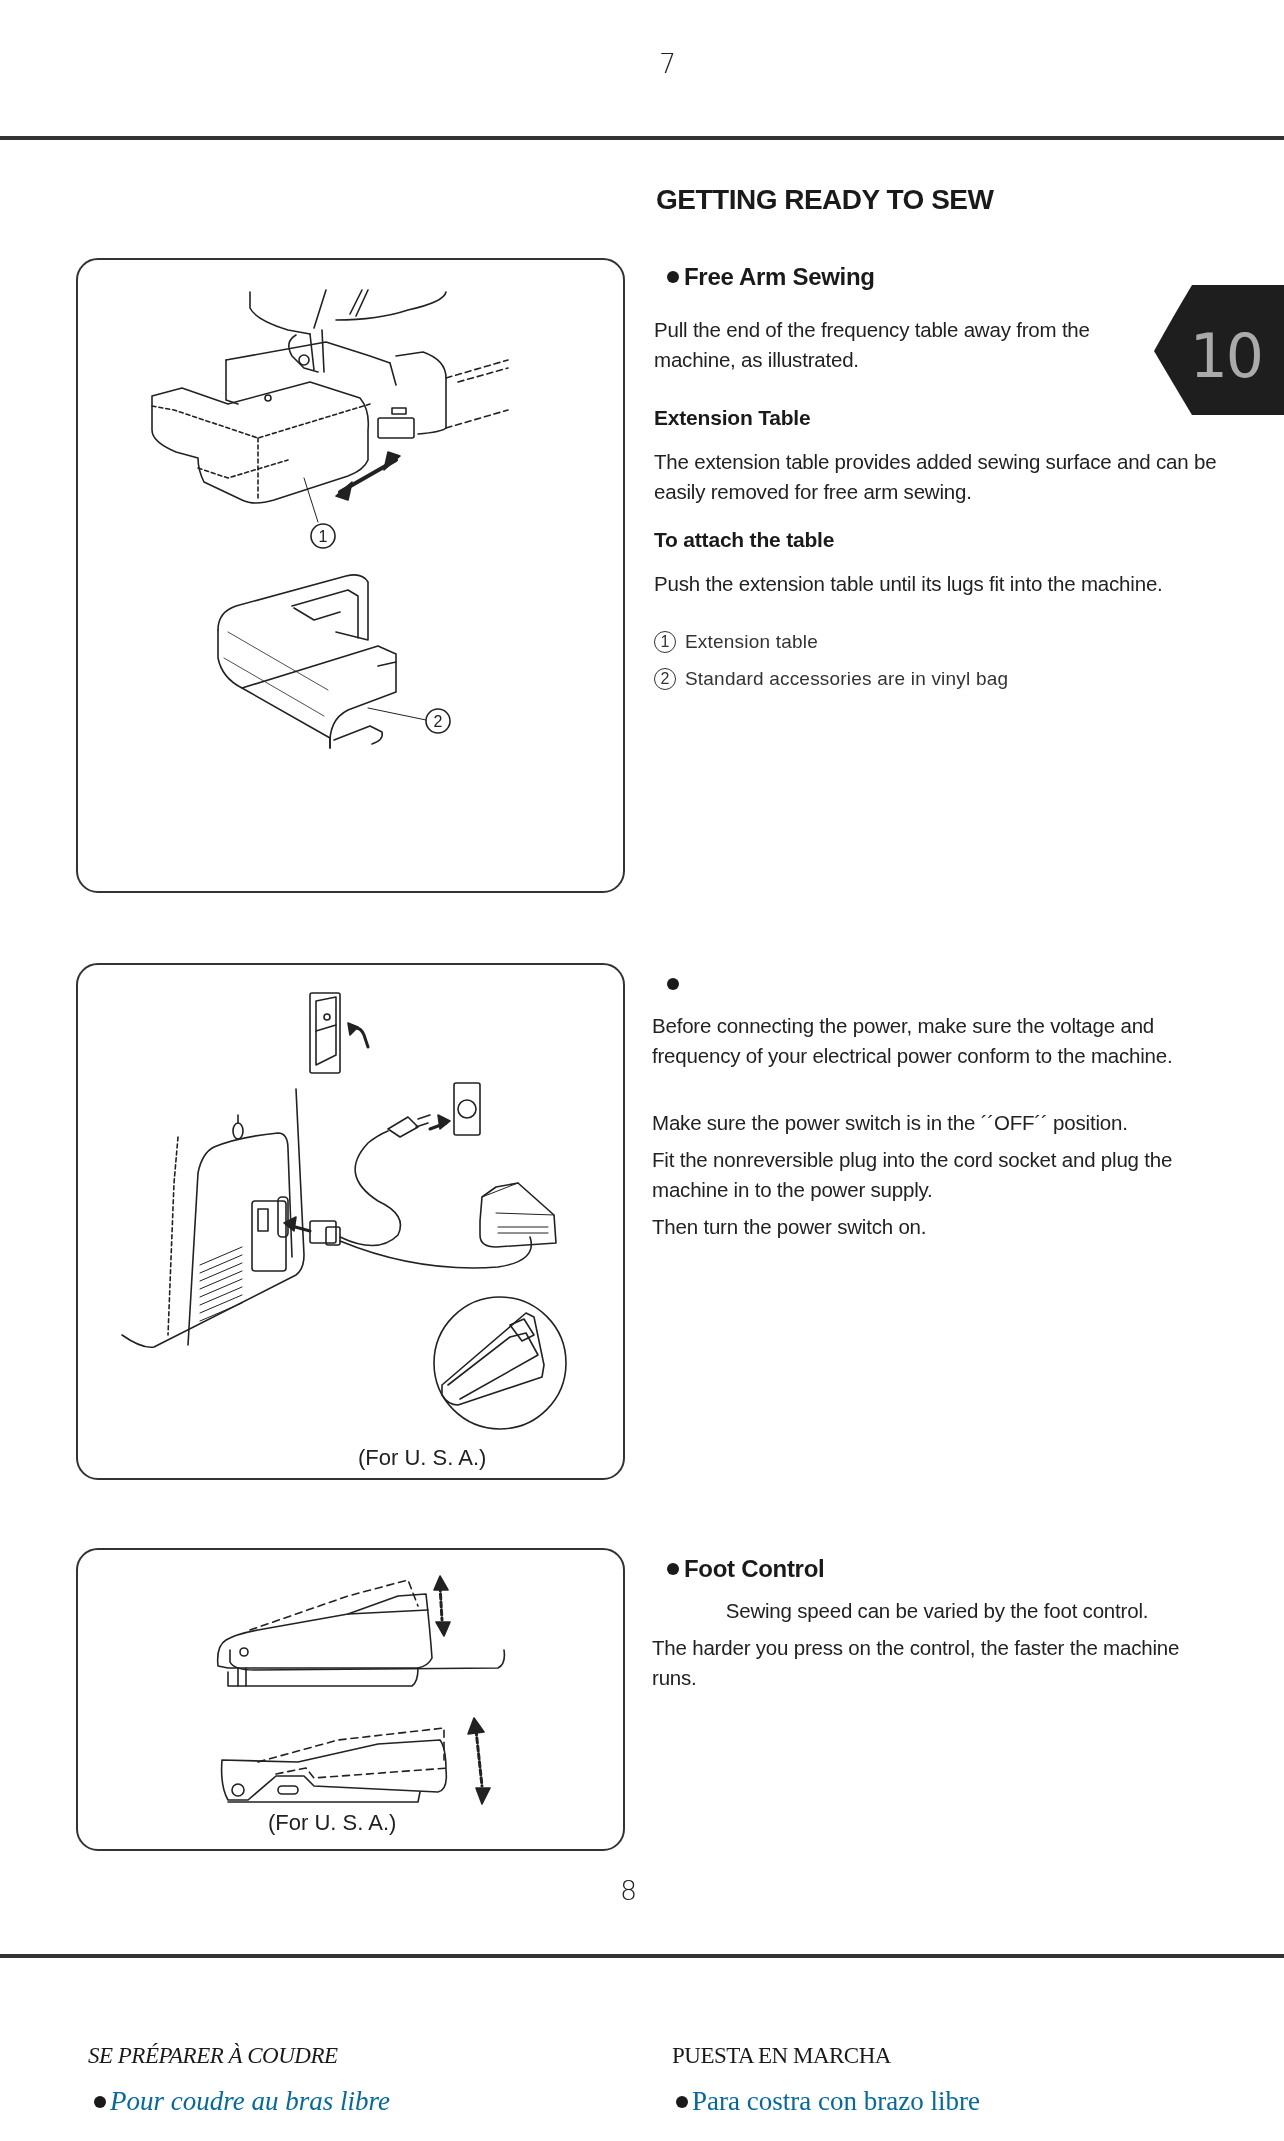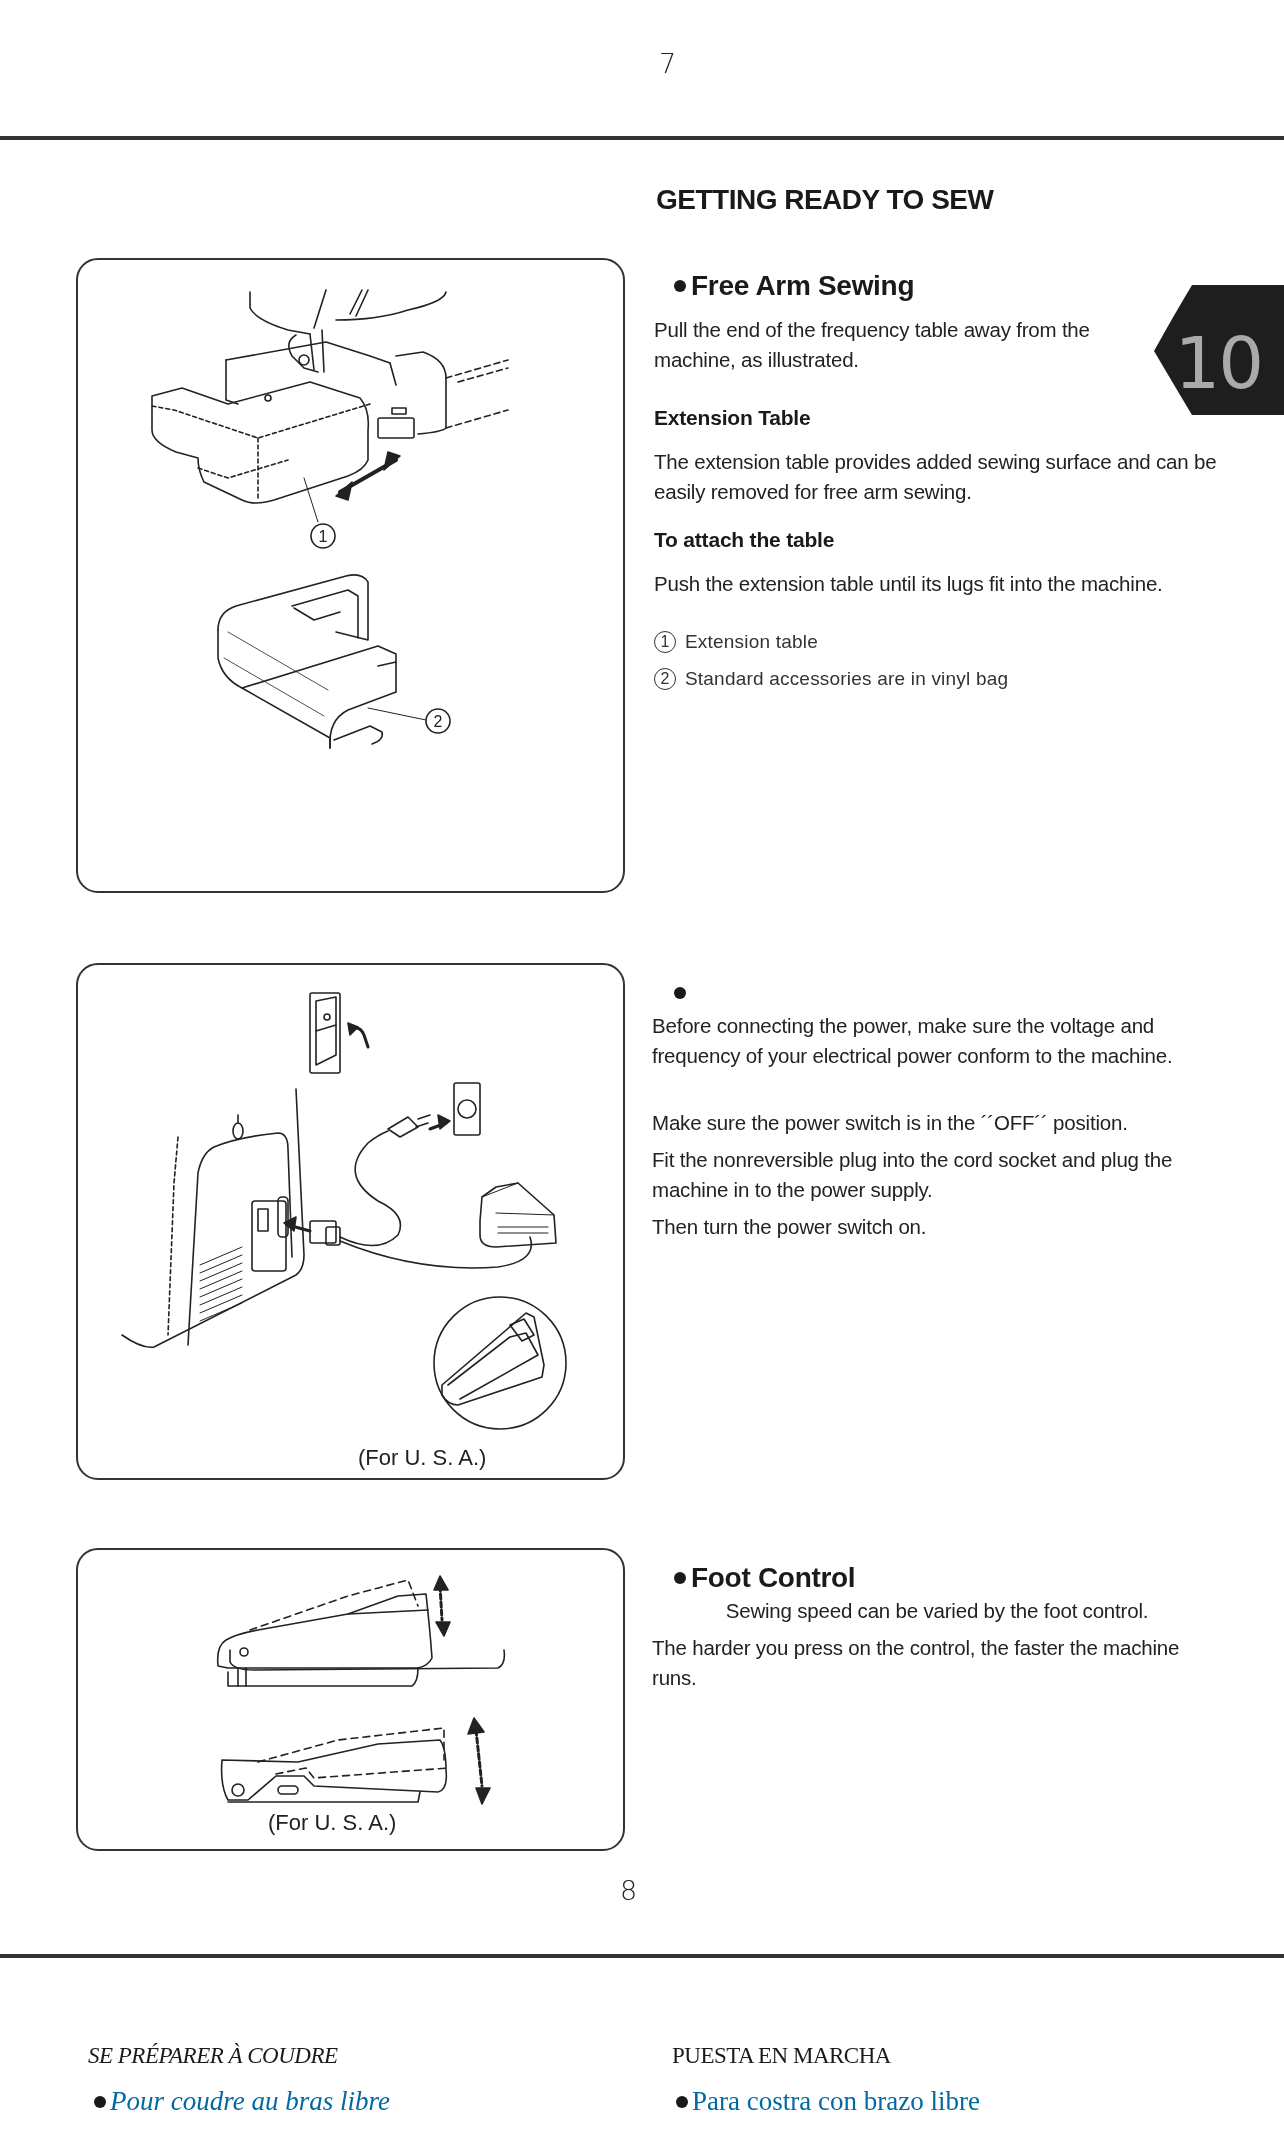--- a/index.html
+++ b/index.html
@@ -3,32 +3,32 @@
 <meta charset="utf-8">
 <style>
   html, body { margin:0; padding:0; background:#fff; }
   body { width:1284px; height:2141px; position:relative; overflow:hidden;
          font-family:"Liberation Sans", sans-serif; color:#1a1a1a; }
   .abs { position:absolute; }
   .pagenum { font-family:"DejaVu Sans", sans-serif; font-size:27px; color:#222; font-weight:300; }
   .rule { left:0; width:1284px; height:4px; background:#333; }
   .title { font-size:28px; font-weight:bold; letter-spacing:-0.5px; color:#1a1a1a; }
   .section { left:656px; width:560px; }
-  .sec-head { font-size:28px; font-weight:bold; color:#1a1a1a; letter-spacing:-0.3px; margin:15px; }
+  .sec-head { font-size:24px; font-weight:bold; color:#1a1a1a; letter-spacing:-0.3px; margin:8px; }
   .sec-head .bullet { display:inline-block; width:12px; height:12px; border-radius:50%; background:#1a1a1a; margin:0 5px 3px 3px; vertical-align:middle; }
   .para { font-size:20.5px; line-height:30px; color:#222; margin:0; letter-spacing:-0.2px; }
   .subhead { font-size:21px; font-weight:bold; color:#1a1a1a; margin:0; letter-spacing:-0.2px; }
   .legend { font-size:19px; color:#333; display:flex; align-items:center; letter-spacing:0.2px; }
   .circnum { display:inline-flex; width:22px; height:22px; border:1.5px solid #333; border-radius:50%;
              align-items:center; justify-content:center; font-size:16px; margin-right:9px; box-sizing:border-box; }
   .figbox { border:2px solid #333; border-radius:22px; background:#fff; box-sizing:border-box; overflow:hidden; }
   .figbox svg { position:absolute; left:0; top:0; }
   .caption { font-size:22px; color:#222; }
   .tab { right:0; top:285px; width:130px; height:130px; }
-  .tab-num { position:absolute; right:22px; top:36px; font-size:72px; color:#aaa; font-family:"DejaVu Sans", sans-serif; letter-spacing:-2px; }
+  .tab-num { position:absolute; right:22px; top:36px; font-size:60px; color:#aaa; font-family:"DejaVu Sans", sans-serif; letter-spacing:-2px; }
   .serif-head { font-family:"Liberation Serif", serif; font-size:23px; color:#1a1a1a; letter-spacing:-0.5px;margin-top:28px; }
   .serif-sub { font-family:"Liberation Serif", serif; font-size:27px; color:#0369a1; }
   .serif-sub .bullet { display:inline-block; width:12px; height:12px; border-radius:50%; background:#1a1a1a; margin:0 4px 4px 2px; vertical-align:middle; }
 </style>
 </head>
 <body>
 
 <div class="abs pagenum" style="left:659px; top:48px;">7</div>
 <div class="abs rule" style="top:136px;"></div>
 

